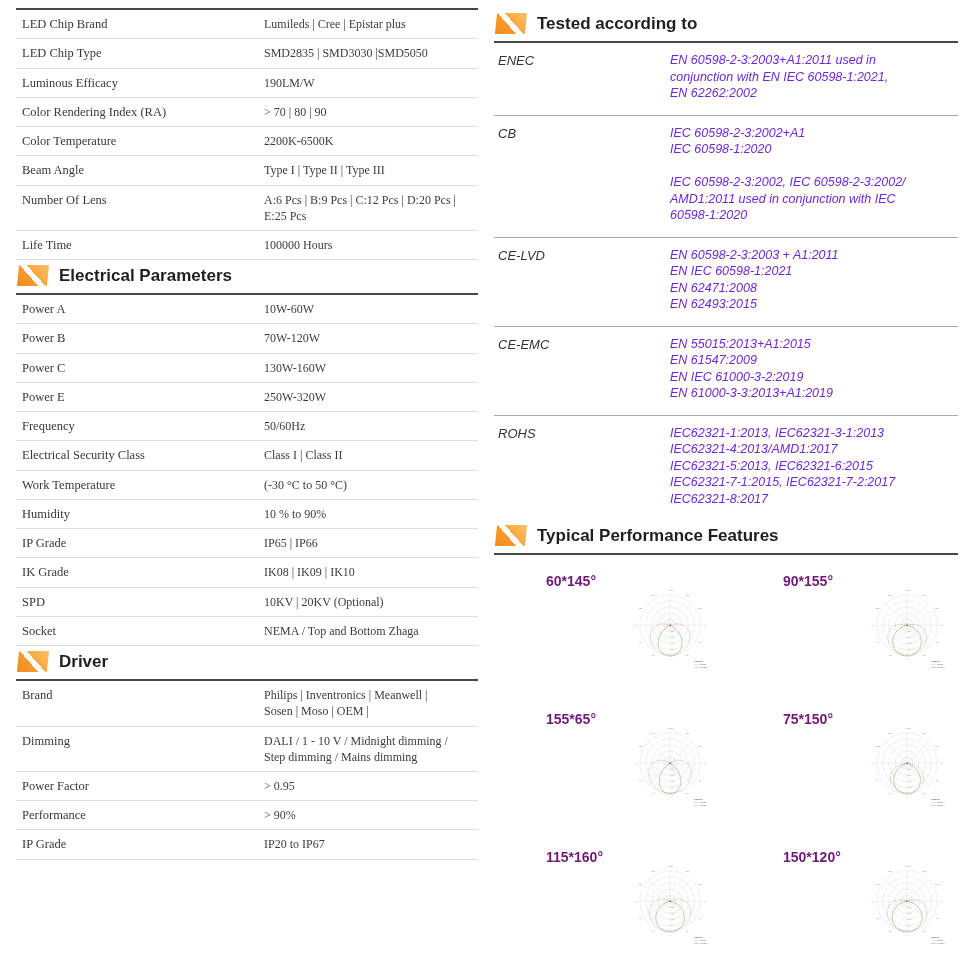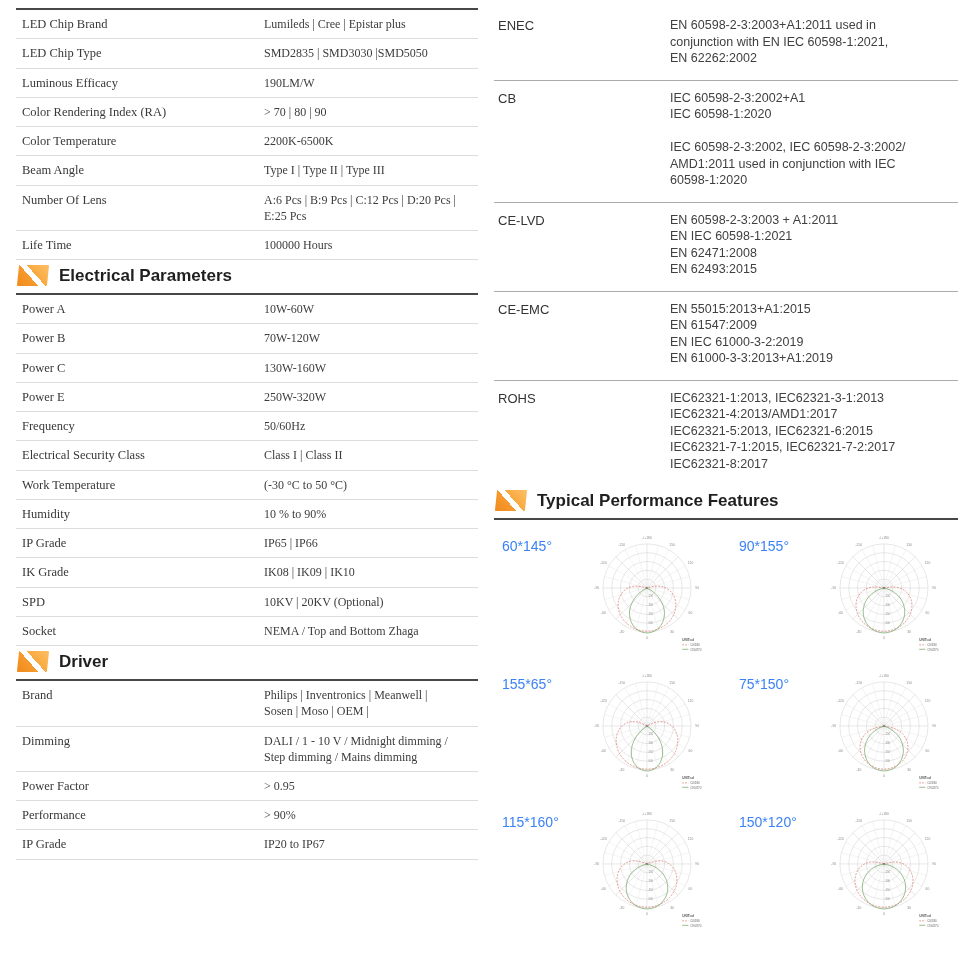--- a/index.html
+++ b/index.html
@@ -16,30 +16,30 @@
   .spec-value{flex:1;font-size:12px;color:#3c3c3c;line-height:1.35;padding-right:4px;}
   .pre{white-space:pre-line;}
 
   
   .section-header{display:flex;align-items:center;gap:11px;margin-top:0;padding:5px 0 7px 2px;border-bottom:2px solid #474747;}
   .hdr-icon{width:30px;height:21px;flex:0 0 30px;transform:skewX(-6deg);border-radius:1px;
     background:linear-gradient(45deg,#ef8a1c 0%,#f79a2e 42%,#ffffff 42%,#ffffff 56%,#f9a93f 56%,#fcc068 100%);}
   .hdr-title{font-size:17px;font-weight:bold;color:#1f1f1f;}
 
   
-  .cert-table{width:100%;}
+  .cert-table{width:100%;font-style:italic;}
   .cert-row{display:flex;border-bottom:1px solid #ababab;padding:9px 0 13px 4px;align-items:flex-start;}
   .cert-row:last-child{border-bottom:none;}
   .cert-label{width:172px;flex:0 0 172px;font-size:13px;color:#333;padding-top:1px;}
-  .cert-value{flex:1;font-size:12.5px;line-height:1.32;color:#404040;}
+  .cert-value{flex:1;font-size:12.5px;line-height:1.32;color:#6d28d9;}
 
   
   .photo-grid{display:grid;grid-template-columns:1fr 1fr;column-gap:10px;margin-top:6px;}
   .photo-cell{height:138px;display:flex;align-items:flex-start;overflow:hidden;}
-  .photo-label{width:78px;flex:0 0 78px;padding-top:12px;padding-left:8px;font-size:14px;font-weight:400;color:#3b82f6;}
+  .photo-label{width:78px;flex:0 0 78px;padding-top:12px;padding-left:8px;font-size:14px;font-weight:700;color:#701a75;margin-left:44px;}
   svg.polar{width:152px;height:136px;display:block;margin-top:1px;}
 </style>
 </head>
 <body>
 
 <div class="page">
 
   <div class="col-left">
 
     <div class="spec-table first">
@@ -162,20 +162,24 @@
         <div class="spec-label">IP Grade</div>
         <div class="spec-value pre">IP20 to IP67</div>
       </div>
 
     </div>
 
   </div>
 
   <div class="col-right">
 
+    <div class="section-header" style="margin-top:0;">
+      <div class="hdr-icon"></div>
+      <div class="hdr-title">Tested according to</div>
+    </div>
 
     <div class="cert-table">
       <div class="cert-row">
         <div class="cert-label">ENEC</div>
         <div class="cert-value pre">EN 60598-2-3:2003+A1:2011 used in
 conjunction with EN IEC 60598-1:2021,
 EN 62262:2002</div>
       </div>
       <div class="cert-row">
         <div class="cert-label">CB</div>

